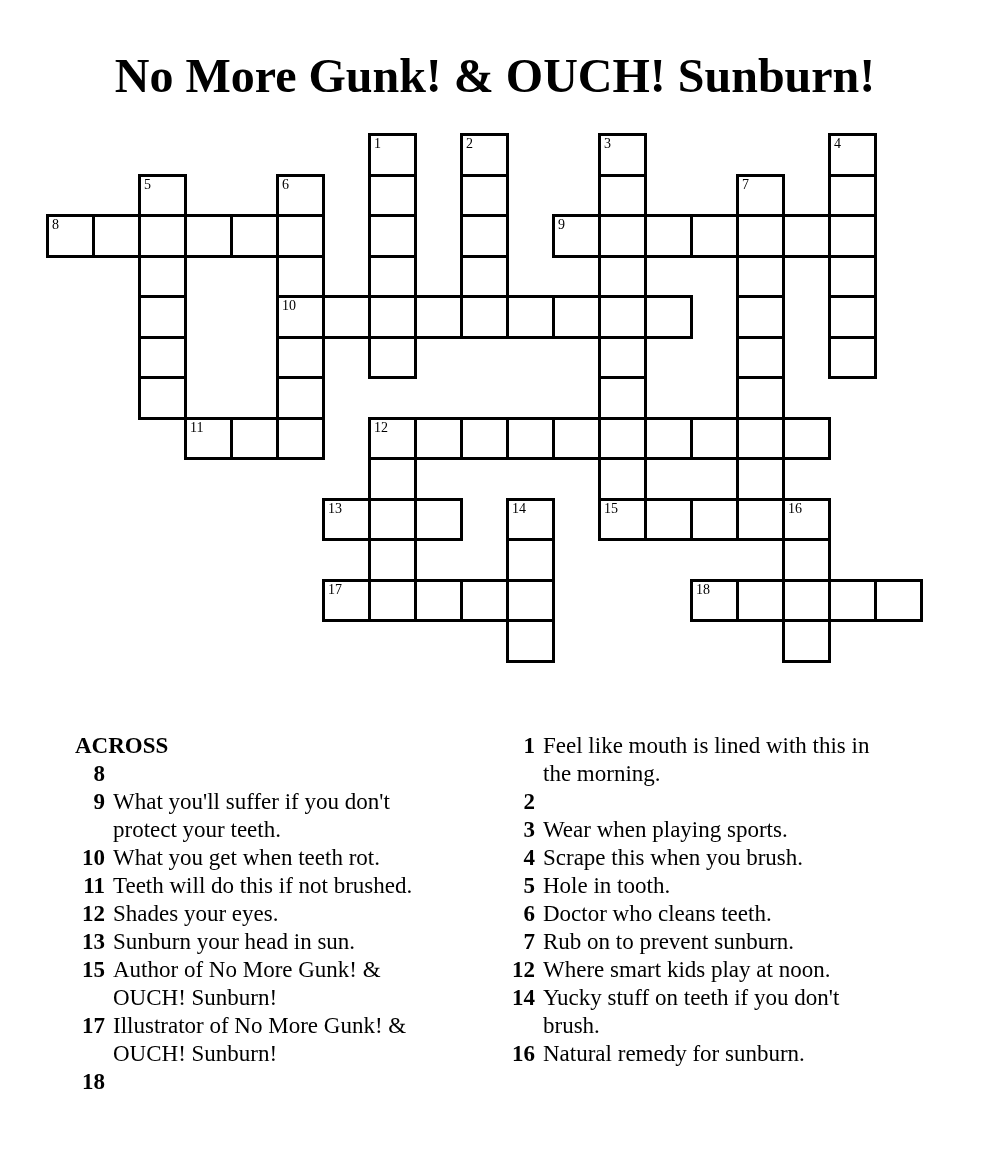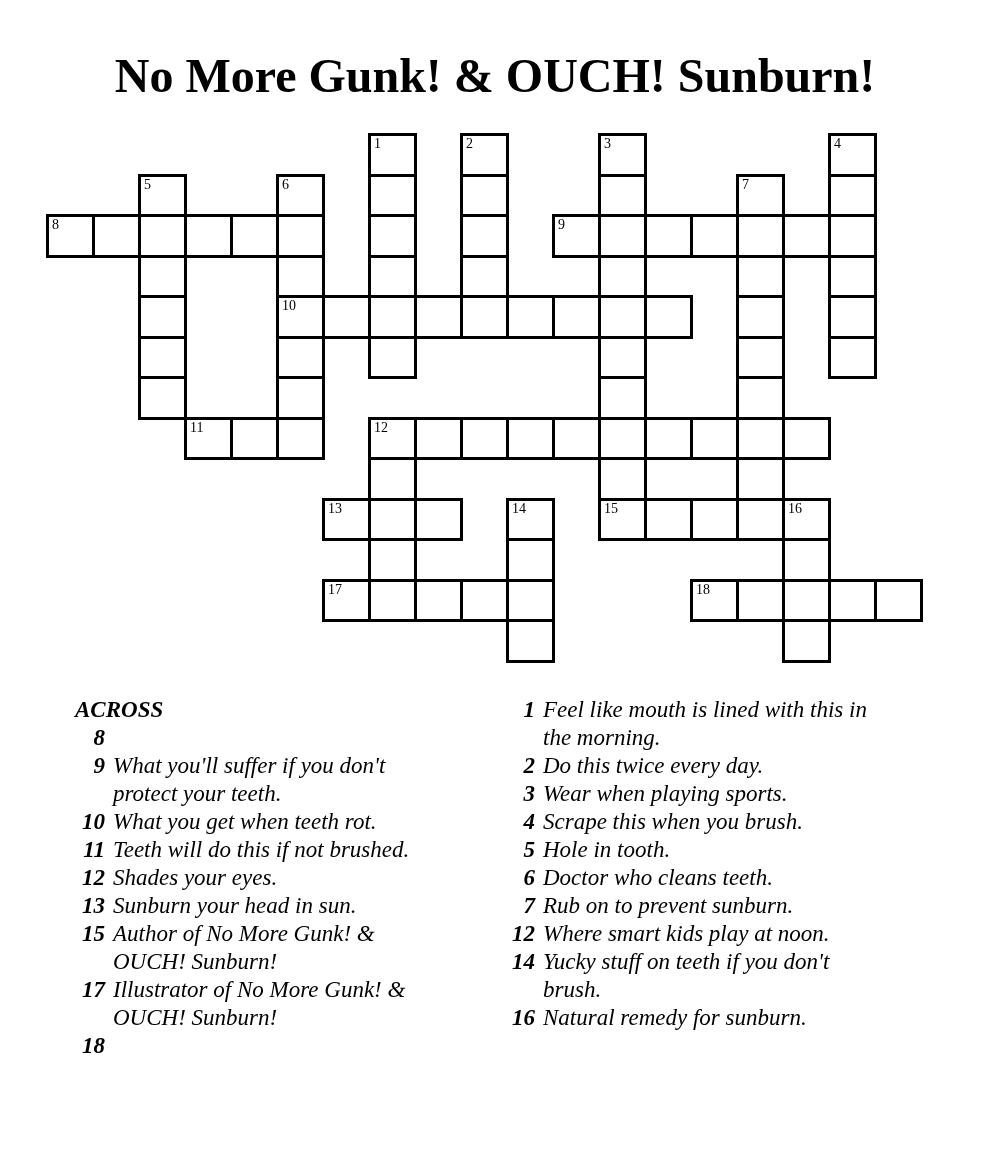--- a/index.html
+++ b/index.html
@@ -22,22 +22,22 @@
   .cell {
     position:absolute; width:49px; height:43.5px;
     border:3px solid #000; box-sizing:border-box;
     background:#ffffff;
   }
   .num {
     position:absolute; top:0px; left:3px;
     font-size:14px; line-height:16px; font-weight:normal;
   }
   .clues {
-    position:absolute; top:696px;
-    font-size:23px; line-height:28px;font-style:italic;
+    position:absolute; top:732px;
+    font-size:23px; line-height:28px;
   }
   .clues-across { left:75px; width:420px; }
   .clues-down  { left:505px; width:420px; }
   .clues h2 {
     margin:0; padding:0;
     font-size:23px; line-height:28px; font-weight:bold;
   }
   .clue { display:flex; align-items:flex-start; }
   .cnum {
     flex:0 0 30px; width:30px; text-align:right;
@@ -227,21 +227,20 @@
   </div>
 
   <div class="clues clues-down">
     <div id="down-list">
         <div class="clue">
           <span class="cnum">1</span>
           <span class="ctext">Feel like mouth is lined with this in the morning.</span>
         </div>
         <div class="clue">
           <span class="cnum">2</span>
-          <span class="ctext">Do this twice every day.</span>
         </div>
         <div class="clue">
           <span class="cnum">3</span>
           <span class="ctext">Wear when playing sports.</span>
         </div>
         <div class="clue">
           <span class="cnum">4</span>
           <span class="ctext">Scrape this when you brush.</span>
         </div>
         <div class="clue">

